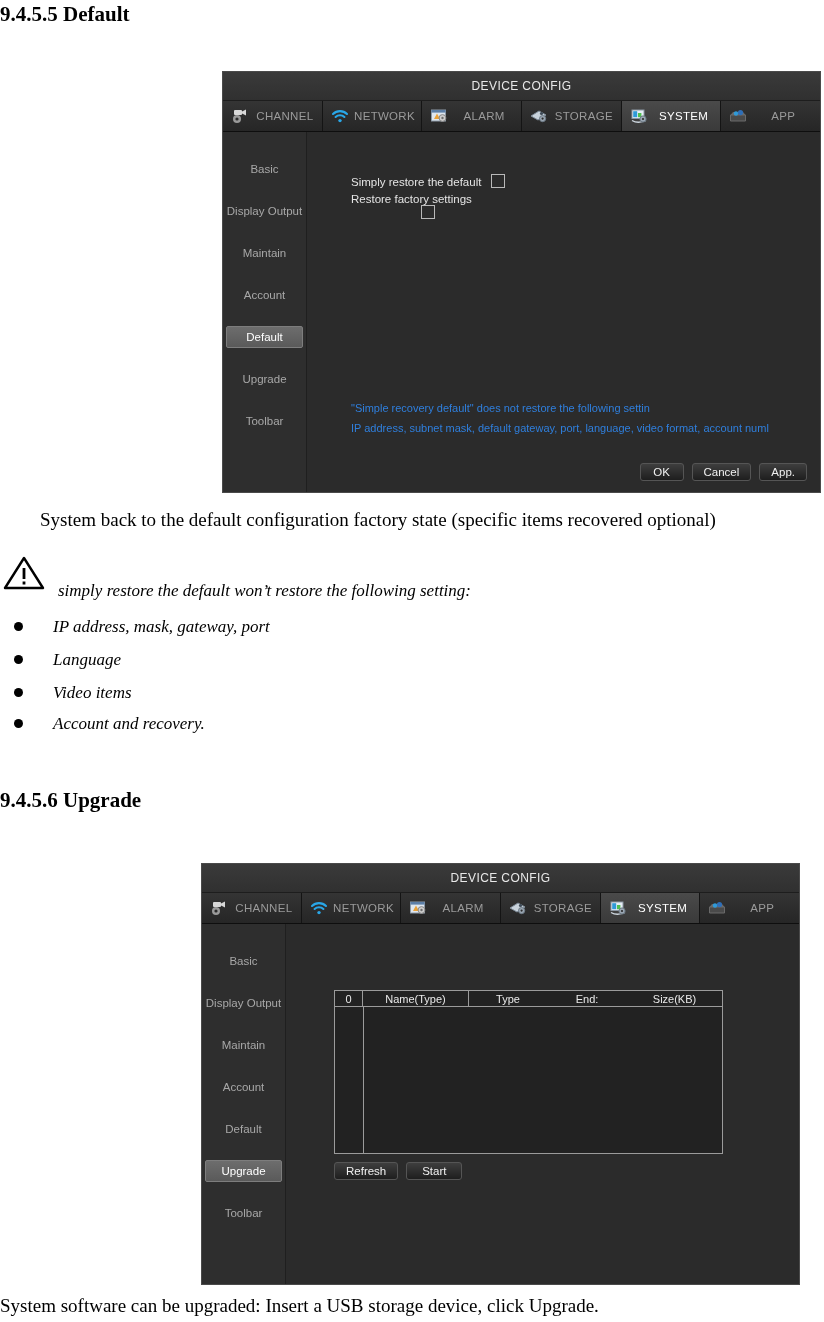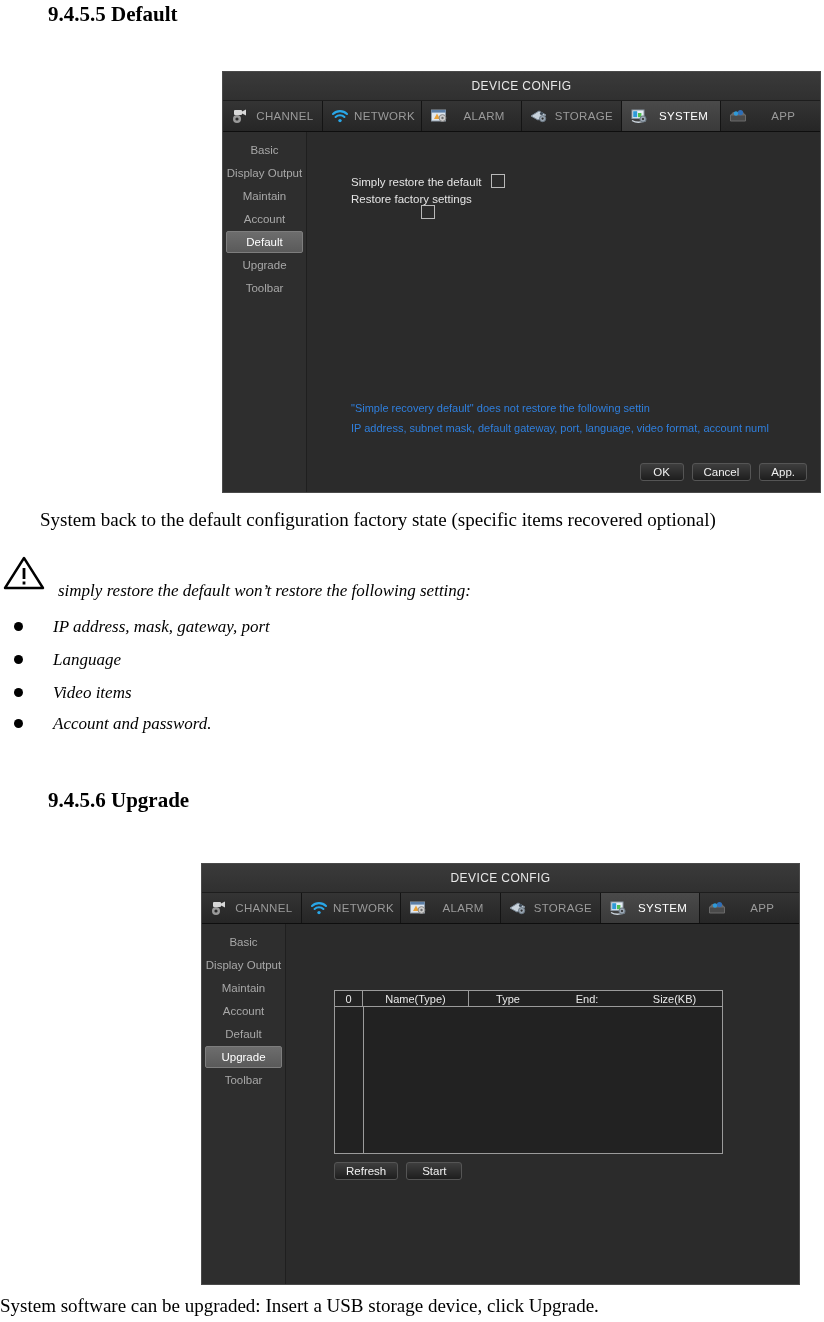--- a/index.html
+++ b/index.html
@@ -17,21 +17,20 @@
   }
 
   
   .doc-heading {
     position: absolute;
     font-family: "Liberation Serif", serif;
     font-weight: bold;
     font-size: 21px;
     letter-spacing: 0px;
     white-space: nowrap;
-    margin-left: 48px;
   }
   .doc-para {
     position: absolute;
     font-family: "Liberation Serif", serif;
     font-size: 19px;
     white-space: nowrap;
   }
   .doc-italic {
     position: absolute;
     font-family: "Liberation Serif", serif;
@@ -123,21 +122,21 @@
   .dev-side {
     width: 84px;
     flex: none;
     background: #2e2e2e;
     border-right: 1px solid #1f1f1f;
     padding-top: 6px;
     box-sizing: border-box;
   }
   .side-item {
     height: 22px;
-    margin: 1px 3px;
+    margin: 20px 3px;
     display: flex;
     align-items: center;
     justify-content: center;
     color: #a8a8a8;
     font-size: 11.5px;
     border-radius: 2px;
     white-space: nowrap;
   }
   .side-item.active {
     background: linear-gradient(180deg,#6d6d6d 0%,#5a5a5a 100%);
@@ -414,21 +413,21 @@
 <div class="bullet-row" style="left:14px; top:650px;">
   <span class="bullet-dot"></span>
   <span class="bullet-text">Language</span>
 </div>
 <div class="bullet-row" style="left:14px; top:683px;">
   <span class="bullet-dot"></span>
   <span class="bullet-text">Video items</span>
 </div>
 <div class="bullet-row" style="left:14px; top:714px;">
   <span class="bullet-dot"></span>
-  <span class="bullet-text">Account and password.</span>
+  <span class="bullet-text">Account and recovery.</span>
 </div>
 
 <div class="doc-heading" style="left:0px; top:788px;">9.4.5.6 Upgrade</div>
 
 <div class="dev-window" id="panel2" style="left:201px; top:863px; width:599px; height:422px;">
 
   <div class="dev-titlebar">
     <span>DEVICE CONFIG</span>
   </div>
 

